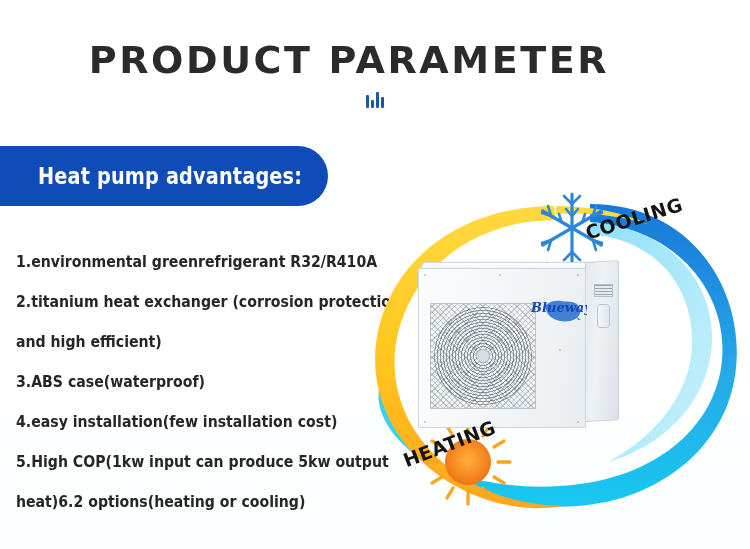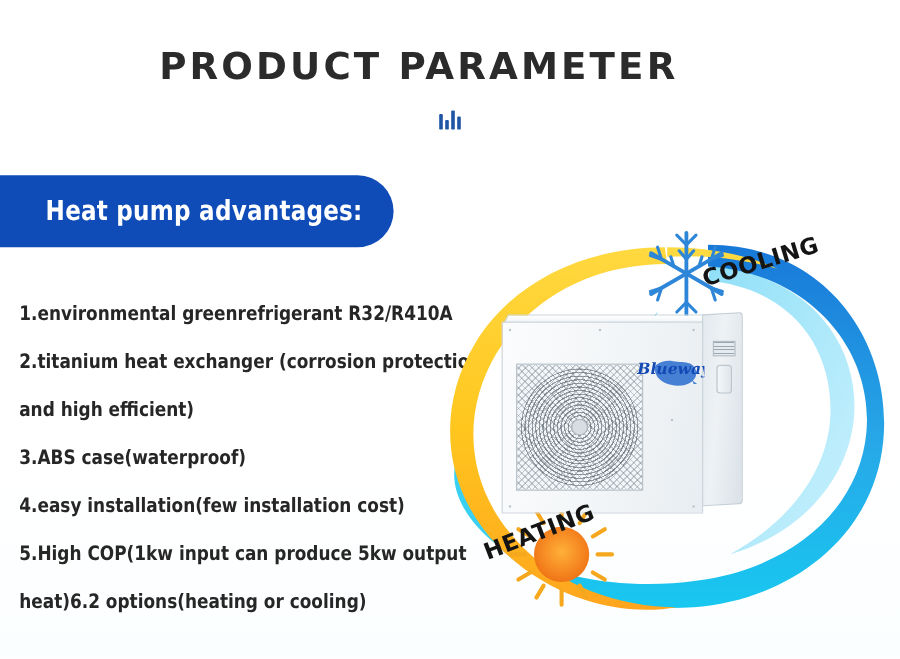--- a/index.html
+++ b/index.html
@@ -16,21 +16,21 @@
     background:linear-gradient(180deg,#ffffff 0%,#ffffff 70%,#fbfeff 100%);
     overflow:hidden;
   }
 
   
   #title {
     position:absolute; top:38px; left:0; width:698px;
     text-align:center;
     font-family:"DejaVu Sans", sans-serif;
     font-weight:bold;
-    font-size:31px;
+    font-size:38px;
     letter-spacing:2.6px;
     color:#2b2b2b;
     white-space:nowrap;
   }
   #title-deco {
     position:absolute; top:88px; left:0; width:750px;
     display:flex; justify-content:center; align-items:flex-end;
     gap:2px; height:20px;
   }
   #title-deco i { display:block; width:3px; background:#1f55a5; border-radius:1px; }

